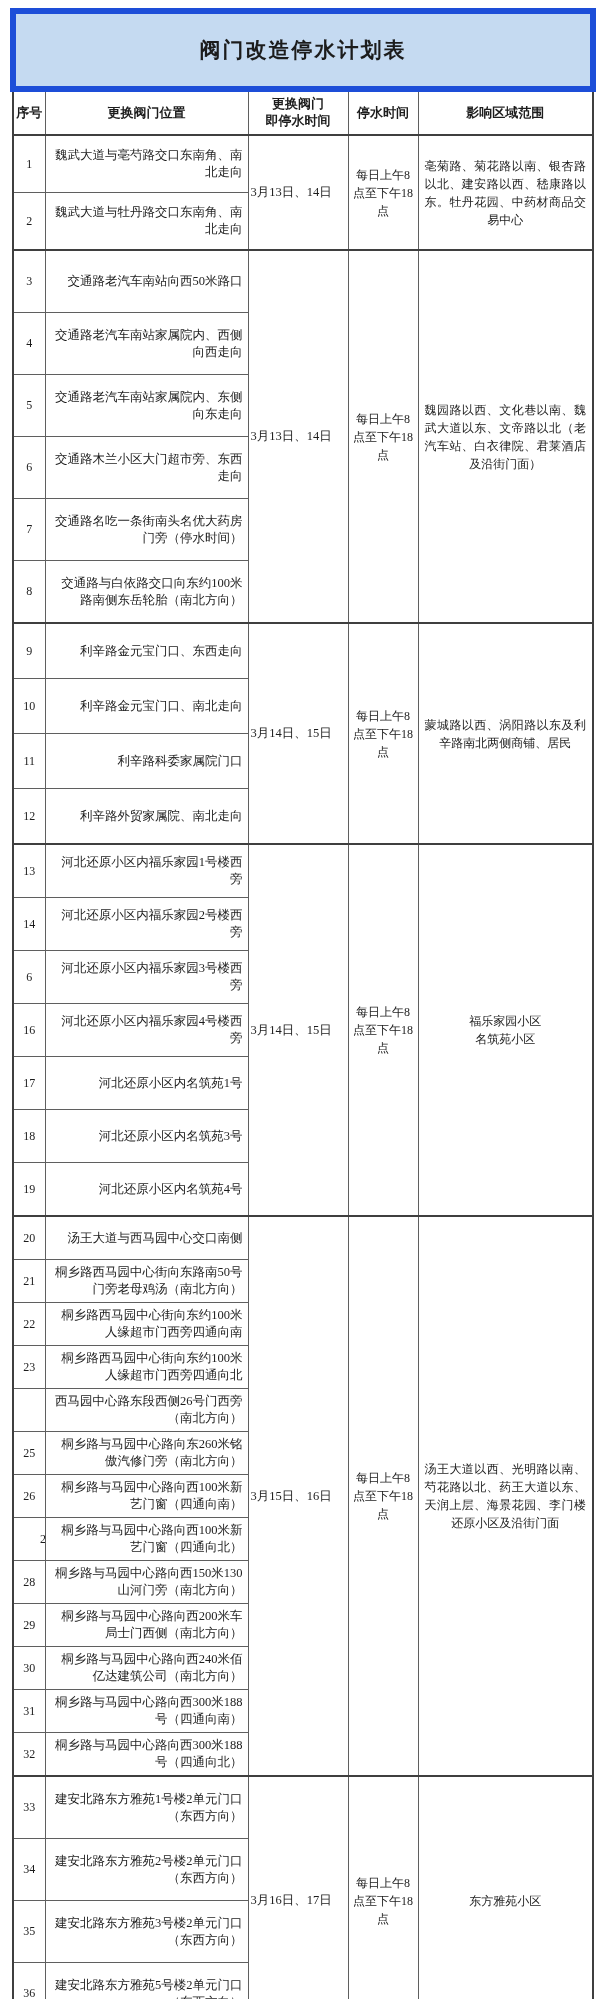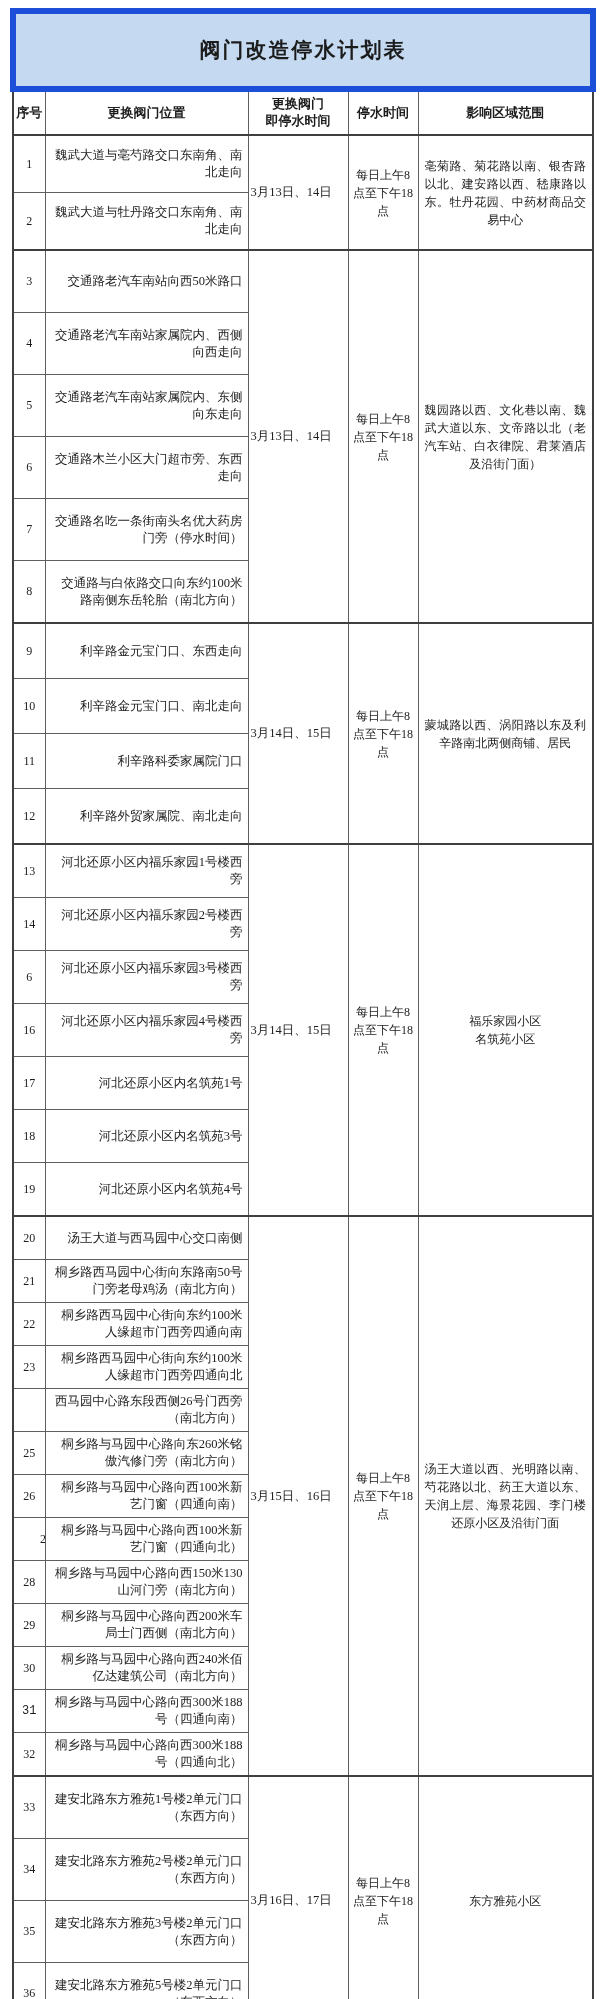--- a/index.html
+++ b/index.html
@@ -182,21 +182,21 @@
         </tr>
         <tr>
           <td class="no" style="height: 40px;">29</td>
           <td class="loc">桐乡路与马园中心路向西200米车局士门西侧（南北方向）</td>
         </tr>
         <tr>
           <td class="no" style="height: 40px;">30</td>
           <td class="loc">桐乡路与马园中心路向西240米佰亿达建筑公司（南北方向）</td>
         </tr>
         <tr>
-          <td class="no" style="height: 40px; font-family: Liberation Mono, monospace;">31</td>
+          <td class="no" style="height: 40px;">31</td>
           <td class="loc">桐乡路与马园中心路向西300米188号（四通向南）</td>
         </tr>
         <tr>
           <td class="no" style="height: 40px;">32</td>
           <td class="loc">桐乡路与马园中心路向西300米188号（四通向北）</td>
         </tr>
         <tr class="g-top">
           <td class="no" style="height: 59px;">33</td>
           <td class="loc">建安北路东方雅苑1号楼2单元门口（东西方向）</td>
           <td class="date" rowspan="4">3月16日、17日</td>

